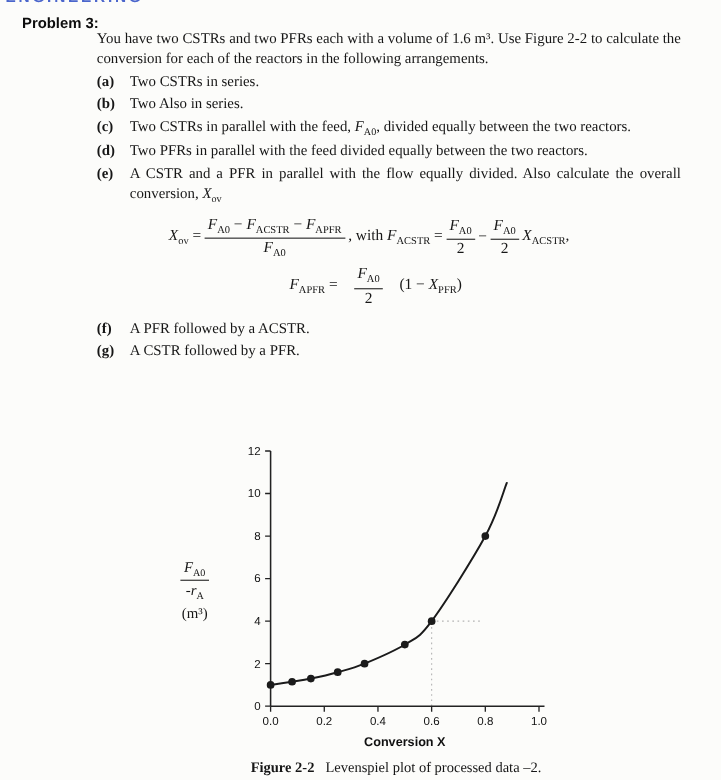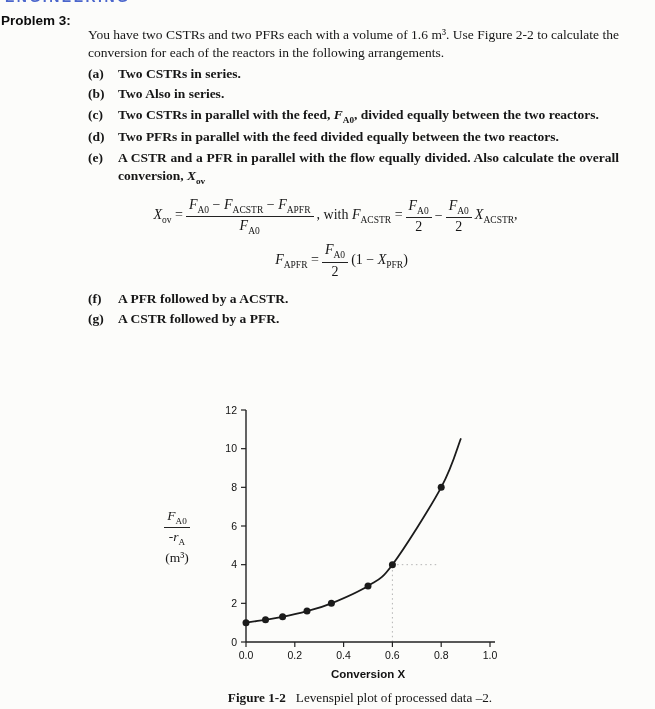--- a/index.html
+++ b/index.html
@@ -9,38 +9,38 @@
     background:#fcfcfa; color:#161616;
     font-family:"Liberation Serif","DejaVu Serif",serif;
   }
   .header-clip { position:absolute; top:0; left:5px; height:8px; overflow:hidden; }
   .header-clip .header-text {
     display:block; margin-top:-11px;
     font-family:"Liberation Sans",sans-serif; font-weight:bold;
     font-size:14px; letter-spacing:2.5px; color:#4b66cc;
   }
   .problem-label {
-    position:absolute; top:13px; left:1px;
+    position:absolute; top:13px; left:20px;
     font-family:"Liberation Sans",sans-serif; font-weight:bold;
     font-size:13.5px; color:#0d0d0d;
   }
   .content { position:absolute; top:26px; left:88px; width:531px; font-size:13.5px; line-height:1.33; }
   .intro { text-align:justify; }
   .arr-list { margin-top:3px; }
   .list-item { display:flex; margin-top:2.5px; }
   .item-label { flex:0 0 30px; font-weight:bold; }
-  .item-text { flex:1 1 auto; text-align:justify;font-weight:bold; }
+  .item-text { flex:1 1 auto; text-align:justify; }
   .list-item.no-hang { display:block; text-align:justify; }
   .list-item.no-hang .item-label { display:inline; font-weight:bold; padding-right:9px; }
   .list-item.no-hang .item-text { display:inline; }
   .var { font-style:italic; }
   sub { font-size:0.68em; font-style:normal; }
   .equation { display:flex; justify-content:center; align-items:center; font-size:14px; }
   .eq-1 { margin:10px 0 2px; padding-right:36px; }
-  .eq-2 { margin:6px 0 10px; padding-right:24px; }
+  .eq-2 { margin:6px 0 10px; padding-right:24px;gap:12px; }
   .frac { display:inline-flex; flex-direction:column; align-items:center; margin:0 3px; line-height:1.12; }
   .fr-num { padding:0 3px 1px; border-bottom:1.2px solid #222; }
   .fr-den { padding:1px 3px 0; }
   .figure-block { position:absolute; top:396px; left:150px; width:420px; }
   .chart-row { display:flex; align-items:flex-start; }
   .y-axis-label { width:54px; margin-top:112px; text-align:center; font-size:13.5px; }
   .y-axis-label .frac { margin:0; }
   .y-axis-label .unit { display:block; margin-top:3px;text-align:center; }
   .chart-svg text { font-family:"Liberation Sans","DejaVu Sans",sans-serif; }
   .figure-caption { margin-top:4px; text-align:center; font-size:13.2px; }
@@ -167,15 +167,15 @@
         <circle cx="78.6" cy="220.86666666666667" r="3.5" fill="#1b1b1b"></circle>
         <circle cx="103" cy="215.06666666666666" r="3.5" fill="#1b1b1b"></circle>
         <circle cx="127.39999999999999" cy="207.33333333333334" r="3.5" fill="#1b1b1b"></circle>
         <circle cx="164" cy="189.93333333333334" r="3.5" fill="#1b1b1b"></circle>
         <circle cx="188.4" cy="168.66666666666669" r="3.5" fill="#1b1b1b"></circle>
         <circle cx="237.20000000000002" cy="91.33333333333334" r="3.5" fill="#1b1b1b"></circle>
         <text x="164" y="282" text-anchor="middle" font-size="11.5" font-weight="bold" fill="#111">Conversion X</text>
       </svg>
   </div>
   <div class="figure-caption">
-    <span class="cap-label">Figure 1-2</span><span>Levenspiel plot of processed data –2.</span>
+    <span class="cap-label">Figure 2-2</span><span>Levenspiel plot of processed data –2.</span>
   </div>
 </div>
 
 </body></html>

